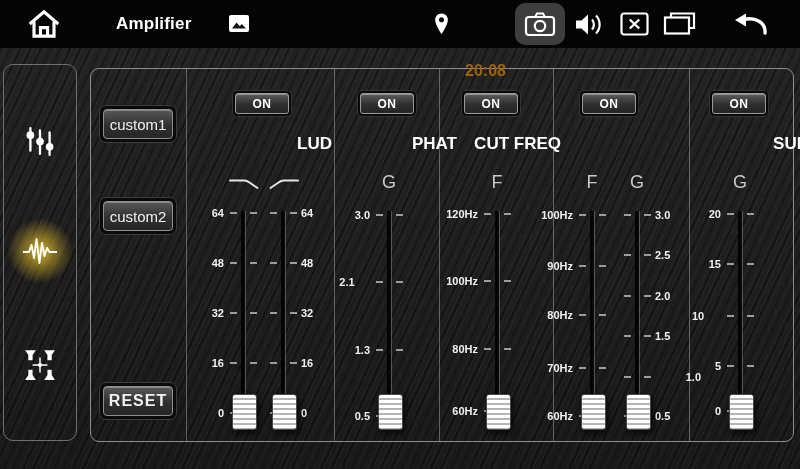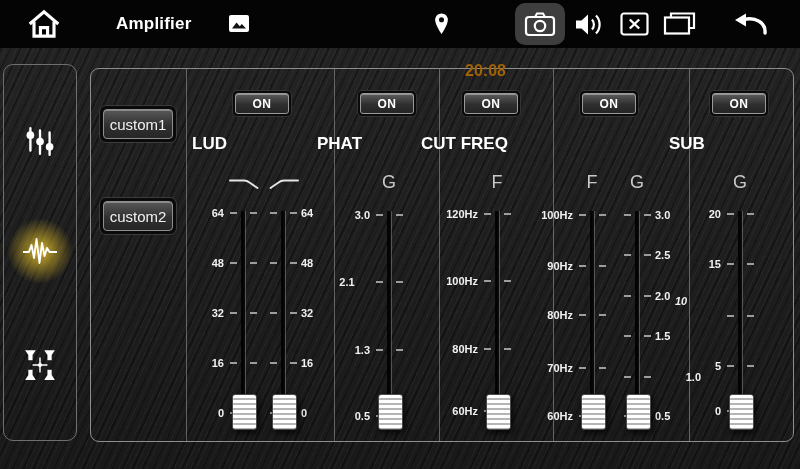--- a/index.html
+++ b/index.html
@@ -45,21 +45,21 @@
     box-shadow:inset 0 1px 0 rgba(255,255,255,.3);}
   .b1{top:36px}.b2{top:128px}.b3{top:221px}.b4{top:313px}
   .b4 .push-face{font-weight:bold;font-size:16px;letter-spacing:1px;}
   
   .on-outer{position:absolute;width:60px;height:27px;background:#0a0a0a;border:1px solid #343434;
     border-radius:5px;padding:2px;box-sizing:border-box;cursor:pointer;}
   .on-face{width:100%;height:100%;border:1px solid #9a9a9a;border-radius:3px;box-sizing:border-box;
     background:linear-gradient(180deg,#5c5c5c,#2f2f2f 55%,#242424);
     color:#fff;font-size:12px;font-weight:bold;display:flex;align-items:center;justify-content:center;
     box-shadow:inset 0 1px 0 rgba(255,255,255,.35);letter-spacing:.5px;}
-  .col-title{position:absolute;color:#fff;font-size:17px;font-weight:bold;text-align:left;line-height:22px;}
+  .col-title{position:absolute;color:#fff;font-size:17px;font-weight:bold;text-align:right;line-height:22px;}
   .fader-head{position:absolute;color:#c9c9c9;font-size:18px;text-align:center;line-height:20px;}
   .curve{position:absolute;width:30px;height:14px;}
   .track{position:absolute;width:3px;background:linear-gradient(90deg,#000,#0d0d0d);
     box-shadow:1px 0 0 rgba(170,170,170,.4), -1px 0 0 rgba(0,0,0,.85);}
   .dash{position:absolute;width:7px;height:2px;background:#9d9d9d;}
   .tick-label{position:absolute;color:#f1f1f1;font-size:11px;font-weight:bold;height:12px;line-height:12px;}
   .thumb{position:absolute;width:23px;height:34px;border-radius:3px;border:1px solid #4a4a4a;z-index:3;
     background:repeating-linear-gradient(180deg,#ffffff 0px,#ffffff 3px,#b5b5b5 3px,#b5b5b5 5px);
     box-shadow:2px 3px 6px rgba(0,0,0,.75), inset 0 2px 1px rgba(255,255,255,.9);cursor:pointer;}
 </style>
@@ -156,20 +156,23 @@
       </svg>
     </div>
   </div>
 
   <div class="panel">
     <div class="push-outer b1">
       <div class="push-face">custom1</div>
     </div>
     <div class="push-outer b2">
       <div class="push-face">custom2</div>
+    </div>
+    <div class="push-outer b4">
+      <div class="push-face">RESET</div>
     </div>
 
   <div class="divider" style="left: 95px;"></div>
       <div class="divider" style="left: 243px;"></div>
       <div class="divider" style="left: 348px;"></div>
       <div class="divider" style="left: 462px;"></div>
       <div class="divider" style="left: 598px;"></div>
       <div class="on-outer" style="left: 141px; top: 21px;">
         <div class="on-face">ON</div>
       </div>
@@ -301,21 +304,21 @@
       <div class="fader-head" style="left: 629px; top: 103px; width: 40px;">G</div>
       <div class="track" style="left: 648px; top: 142px; height: 218px;"></div>
       <div class="dash" style="left: 636px; top: 144px;"></div>
       <div class="dash" style="left: 656px; top: 144px;"></div>
       <div class="tick-label" style="left: 584px; top: 139px; width: 46px; text-align: right;">20</div>
       <div class="dash" style="left: 636px; top: 194px;"></div>
       <div class="dash" style="left: 656px; top: 194px;"></div>
       <div class="tick-label" style="left: 584px; top: 189px; width: 46px; text-align: right;">15</div>
       <div class="dash" style="left: 636px; top: 246px;"></div>
       <div class="dash" style="left: 656px; top: 246px;"></div>
-      <div class="tick-label" style="left: 584px; top: 226px; width: 46px; text-align: left; font-style: italic;">10</div>
+      <div class="tick-label" style="left: 584px; top: 241px; width: 46px; text-align: center;">10</div>
       <div class="dash" style="left: 636px; top: 296px;"></div>
       <div class="dash" style="left: 656px; top: 296px;"></div>
       <div class="tick-label" style="left: 584px; top: 291px; width: 46px; text-align: right;">5</div>
       <div class="dash" style="left: 636px; top: 341px;"></div>
       <div class="dash" style="left: 656px; top: 341px;"></div>
       <div class="tick-label" style="left: 584px; top: 336px; width: 46px; text-align: right;">0</div>
       <div class="thumb" style="left: 638px; top: 325px;"></div>
     </div>
 </div>
 

